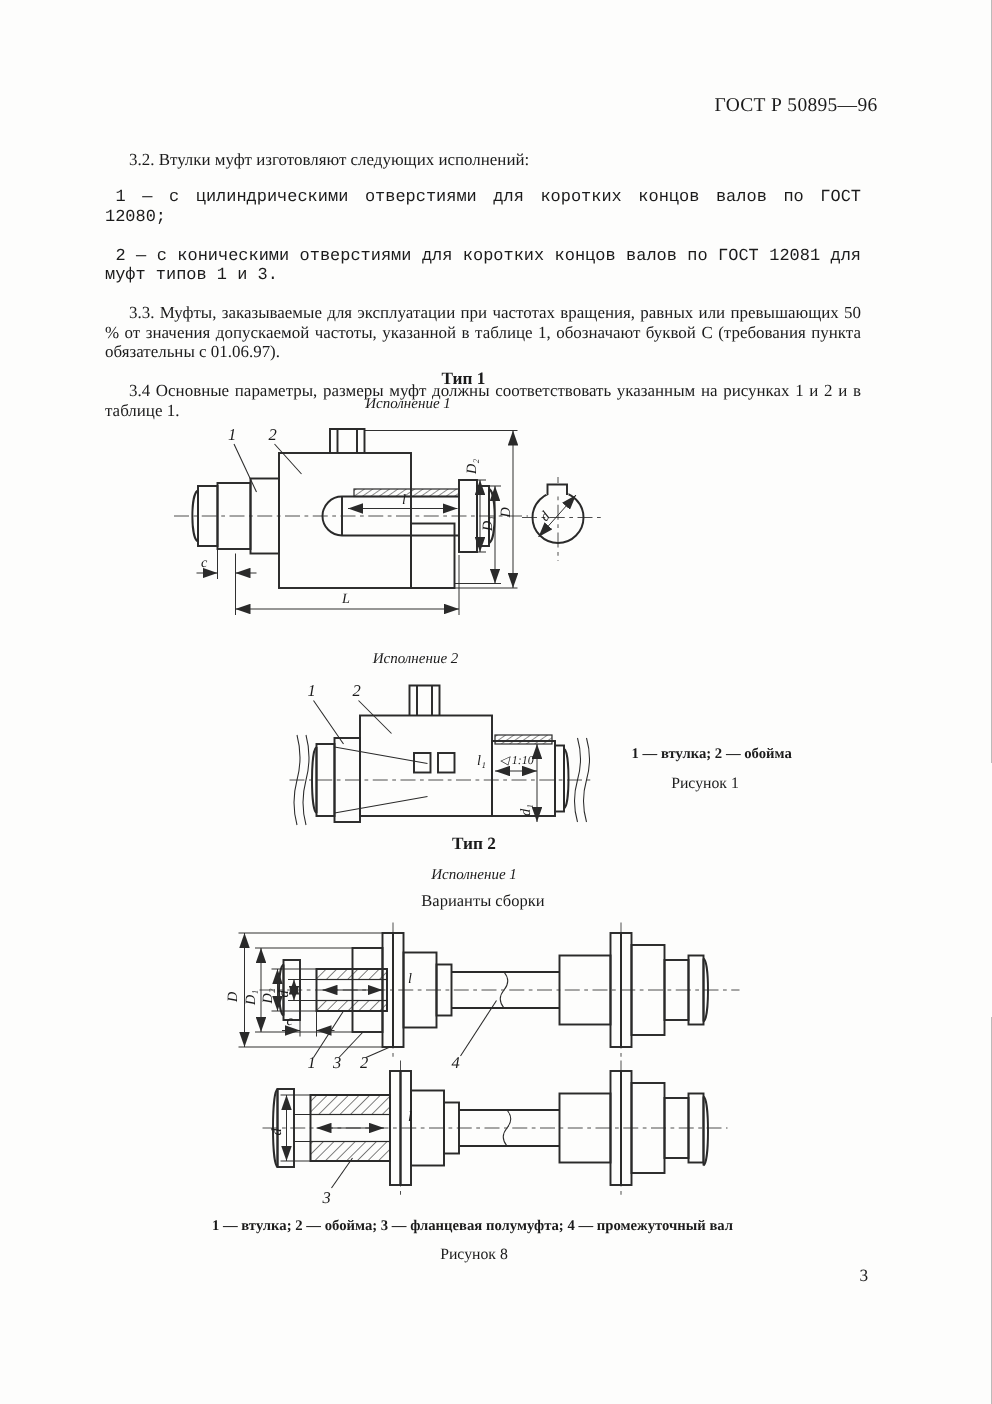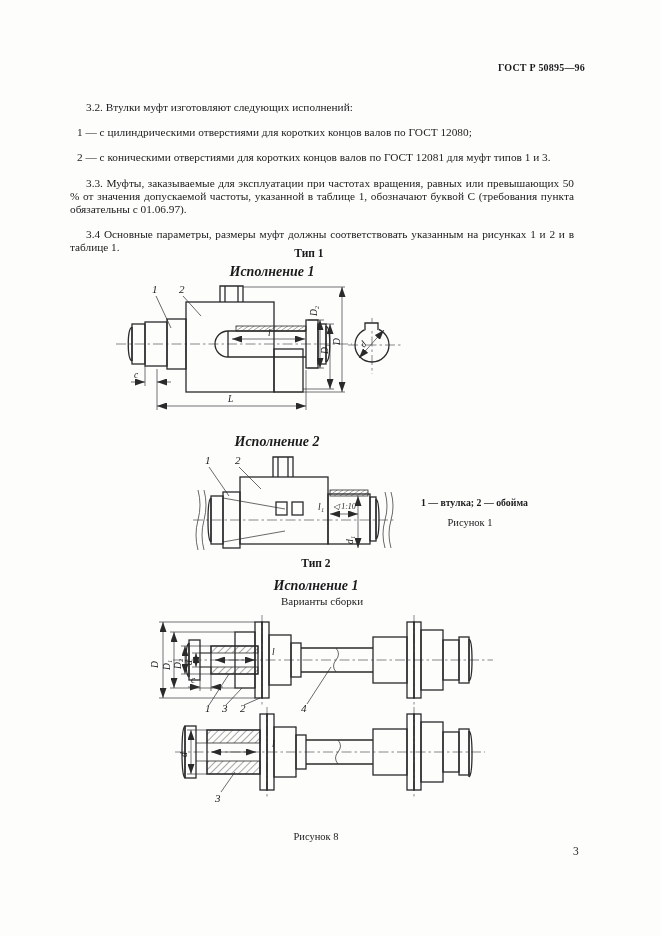--- a/index.html
+++ b/index.html
@@ -1,26 +1,26 @@
 <!DOCTYPE html>
 <html><head>
 <meta charset="utf-8">
 <style>
   html,body{margin:0;padding:0;background:#888;}
   .page{position:relative;width:661px;height:936px;background:#fdfdfc;overflow:hidden;
         font-family:"Liberation Serif",serif;color:#1b1b1b;}
   .abs{position:absolute;}
-  .doc-header{top:62px;right:76px;font-weight:bold;font-size:10px;letter-spacing:.2px;}
+  .doc-header{top:62px;right:76px;font-weight:normal;font-size:13px;letter-spacing:.2px;}
   .body-text{top:89px;left:58px;width:528px;font-size:11.3px;line-height:13.2px;text-align:justify;}
   .body-text p{margin:12px;}
   .ind{text-indent:16px;}
-  .ind-sm{text-indent:7px;}
+  .ind-sm{text-indent:7px;font-family:Liberation Mono, monospace;}
   .cap{text-align:center;}
   .cap-b{font-weight:bold;font-size:11.5px;}
-  .cap-i{font-style:italic;font-size:14px;font-weight:bold;}
+  .cap-i{font-style:italic;font-size:10px;}
   .cap-n{font-size:11px;}
   .legend{font-size:9.8px;font-weight:bold;}
   .fig-cap{font-size:10.5px;text-align:center;}
   .pagenum{font-size:11.5px;}
   svg{display:block;overflow:visible;}
   svg text{font-family:"Liberation Serif",serif;font-style:italic;font-size:9.5px;fill:#1b1b1b;stroke:none;}
   svg .plbl{font-size:11px;}
   .ol{fill:none;stroke:#2a2a2a;stroke-width:1.3;}
   .thin{fill:none;stroke:#2a2a2a;stroke-width:.7;}
   .dim{fill:none;stroke:#2a2a2a;stroke-width:.65;}
@@ -282,17 +282,18 @@
         <line class="thin" x1="76" y1="180" x2="90" y2="160"></line>
       </g>
       <g>
         <text transform="translate(42,145) rotate(-90)">d</text>
         <text x="127" y="135">l</text>
         <text class="plbl" x="70" y="190">3</text>
       </g>
     </g>
   </svg>
 
+  <div class="abs legend" style="left:75px;top:812px;width:480px;text-align:center;">1 — втулка; 2 — обойма; 3 — фланцевая полумуфта; 4 — промежуточный вал</div>
   <div class="abs fig-cap" style="left:246px;top:831px;width:140px;">Рисунок 8</div>
 
   <div class="abs pagenum" style="left:573px;top:845px;">3</div>
 
 </div>
 
 </body></html>

